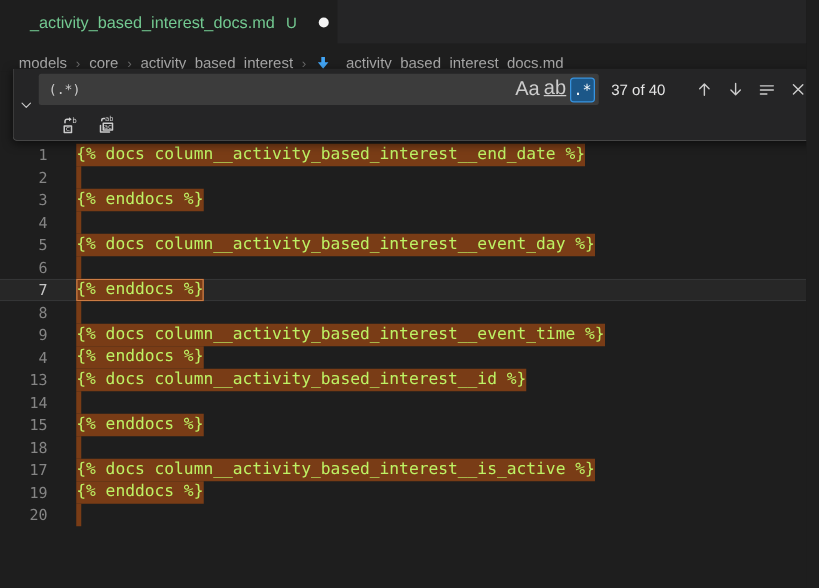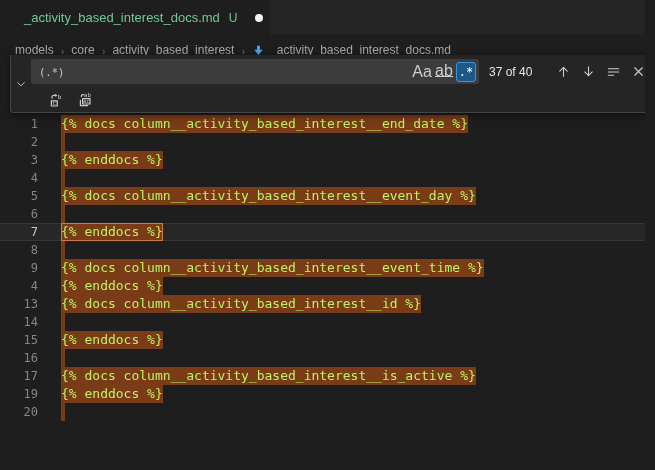--- a/index.html
+++ b/index.html
@@ -144,21 +144,21 @@
         </div>
         <div class="line">
           <div class="ln">14</div>
           <div class="code"><span class="sliver"></span></div>
         </div>
         <div class="line">
           <div class="ln">15</div>
           <div class="code"><span class="match">{% enddocs %}</span></div>
         </div>
         <div class="line">
-          <div class="ln">16</div>
+          <div class="ln">18</div>
           <div class="code"><span class="sliver"></span></div>
         </div>
         <div class="line">
           <div class="ln">17</div>
           <div class="code"><span class="match">{% docs column__activity_based_interest__is_active %}</span></div>
         </div>
         <div class="line">
           <div class="ln">19</div>
           <div class="code"><span class="match">{% enddocs %}</span></div>
         </div>

